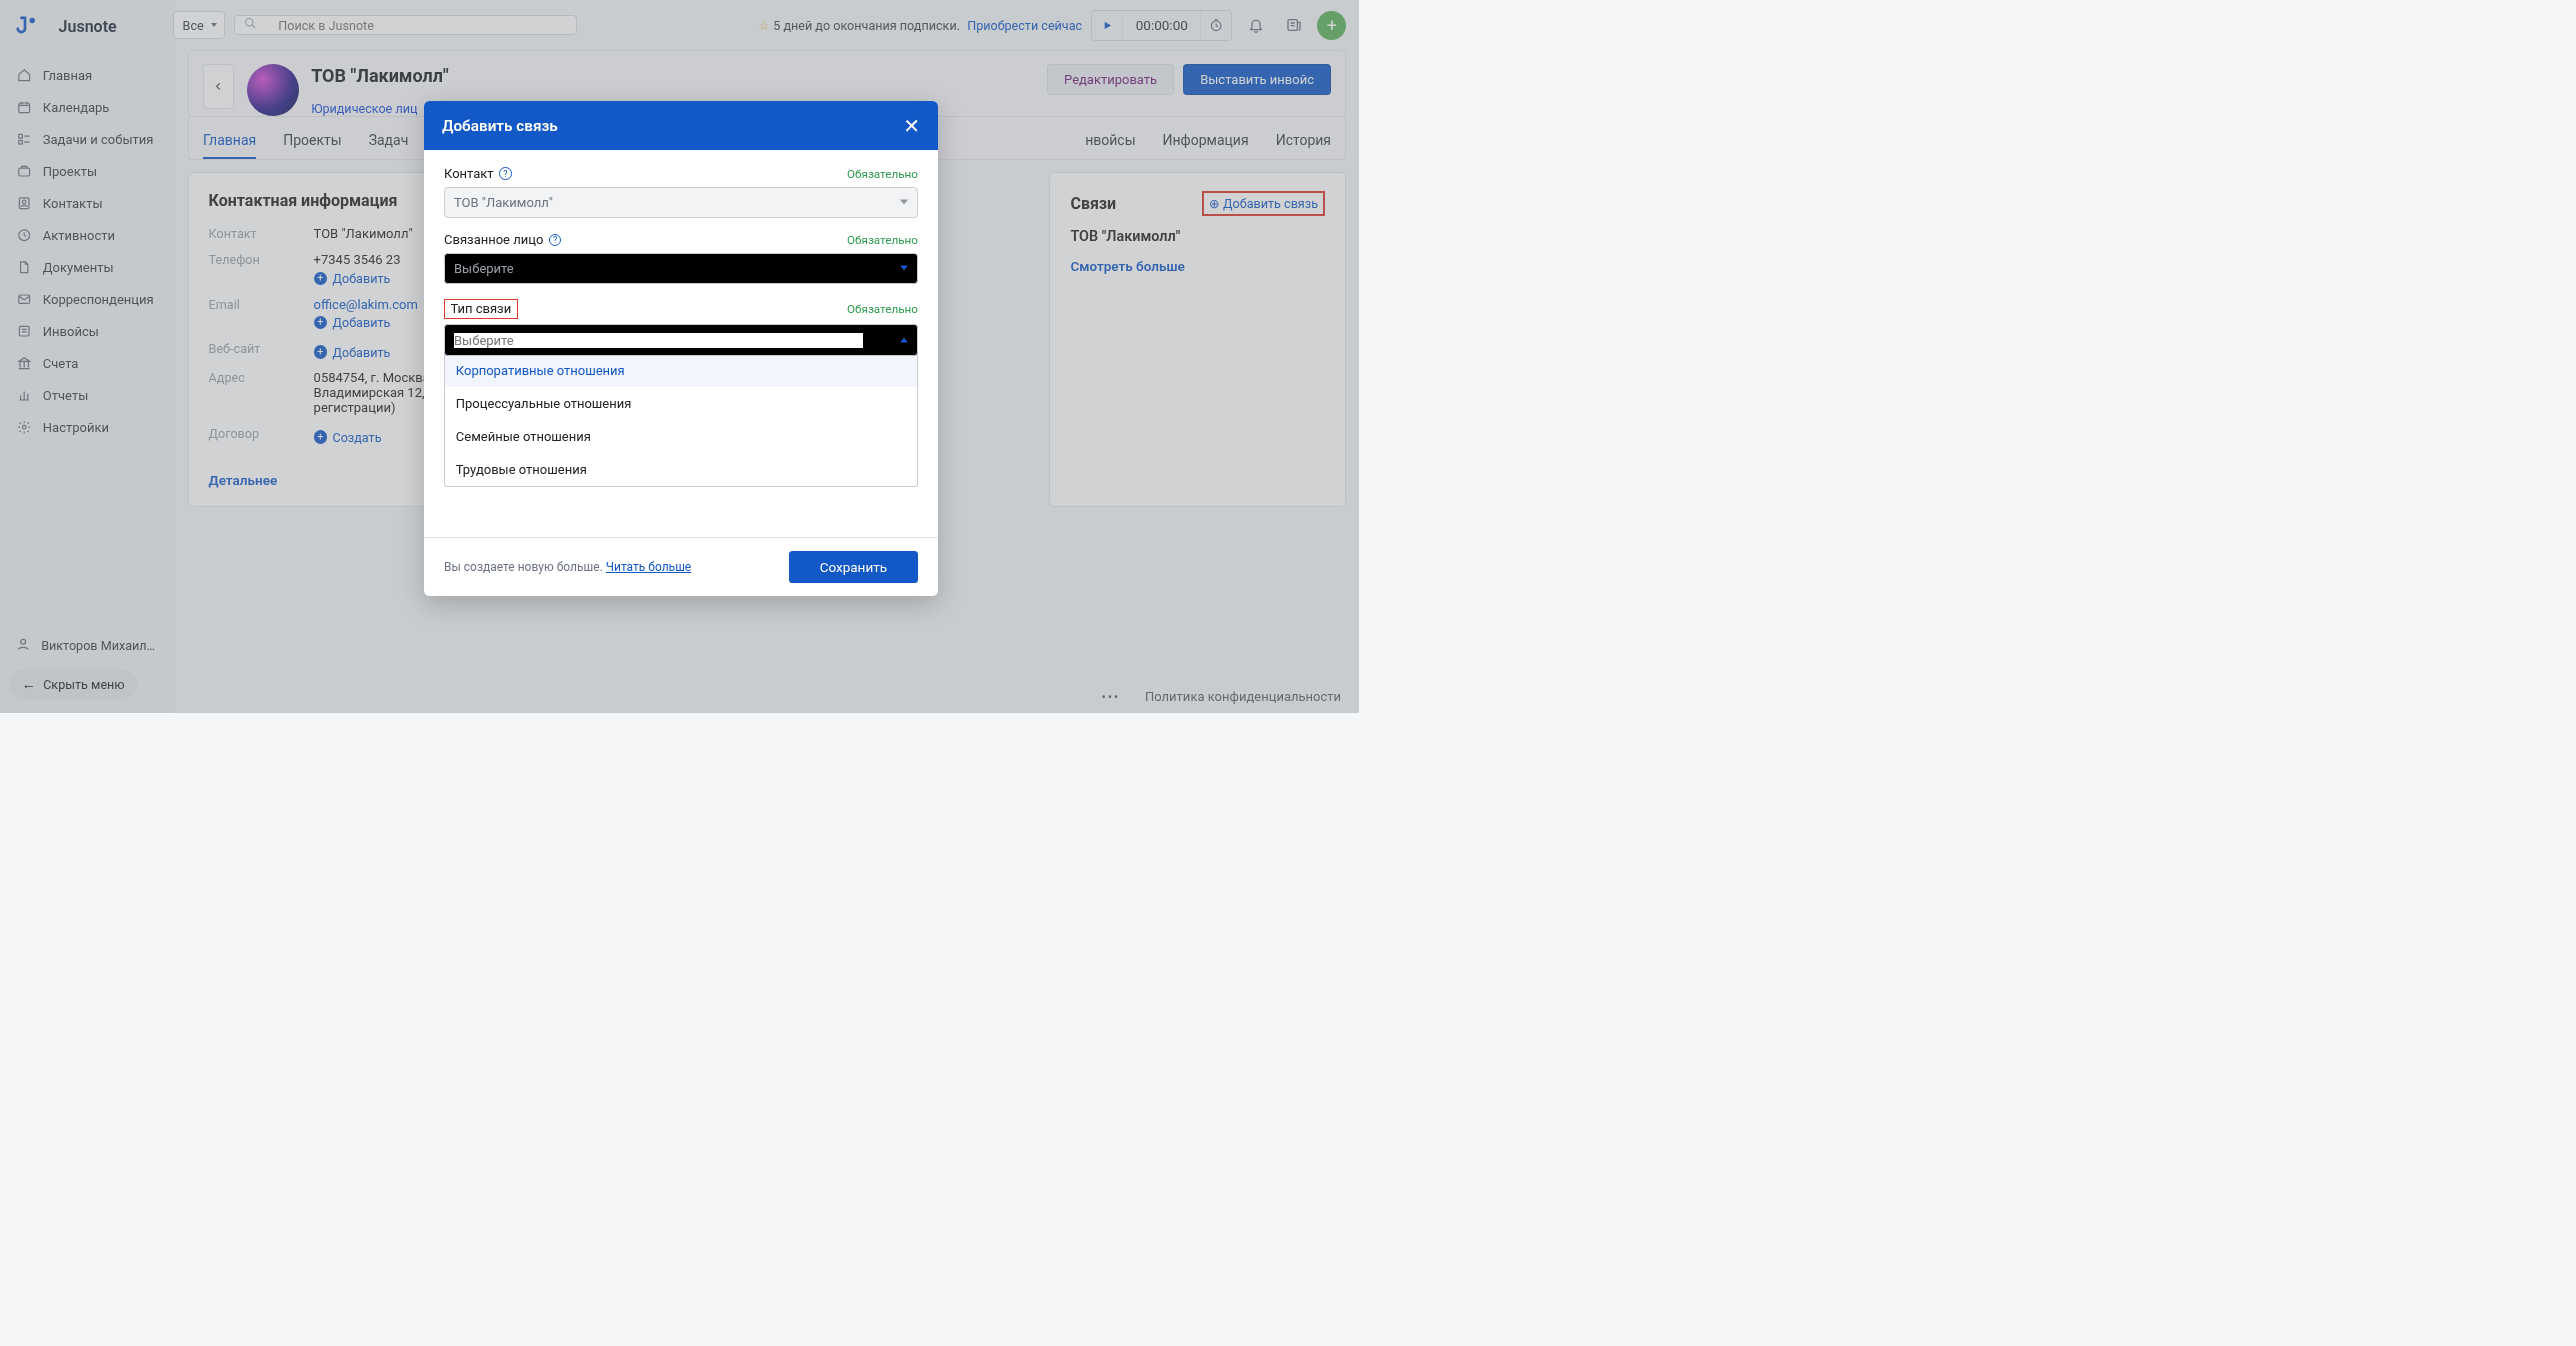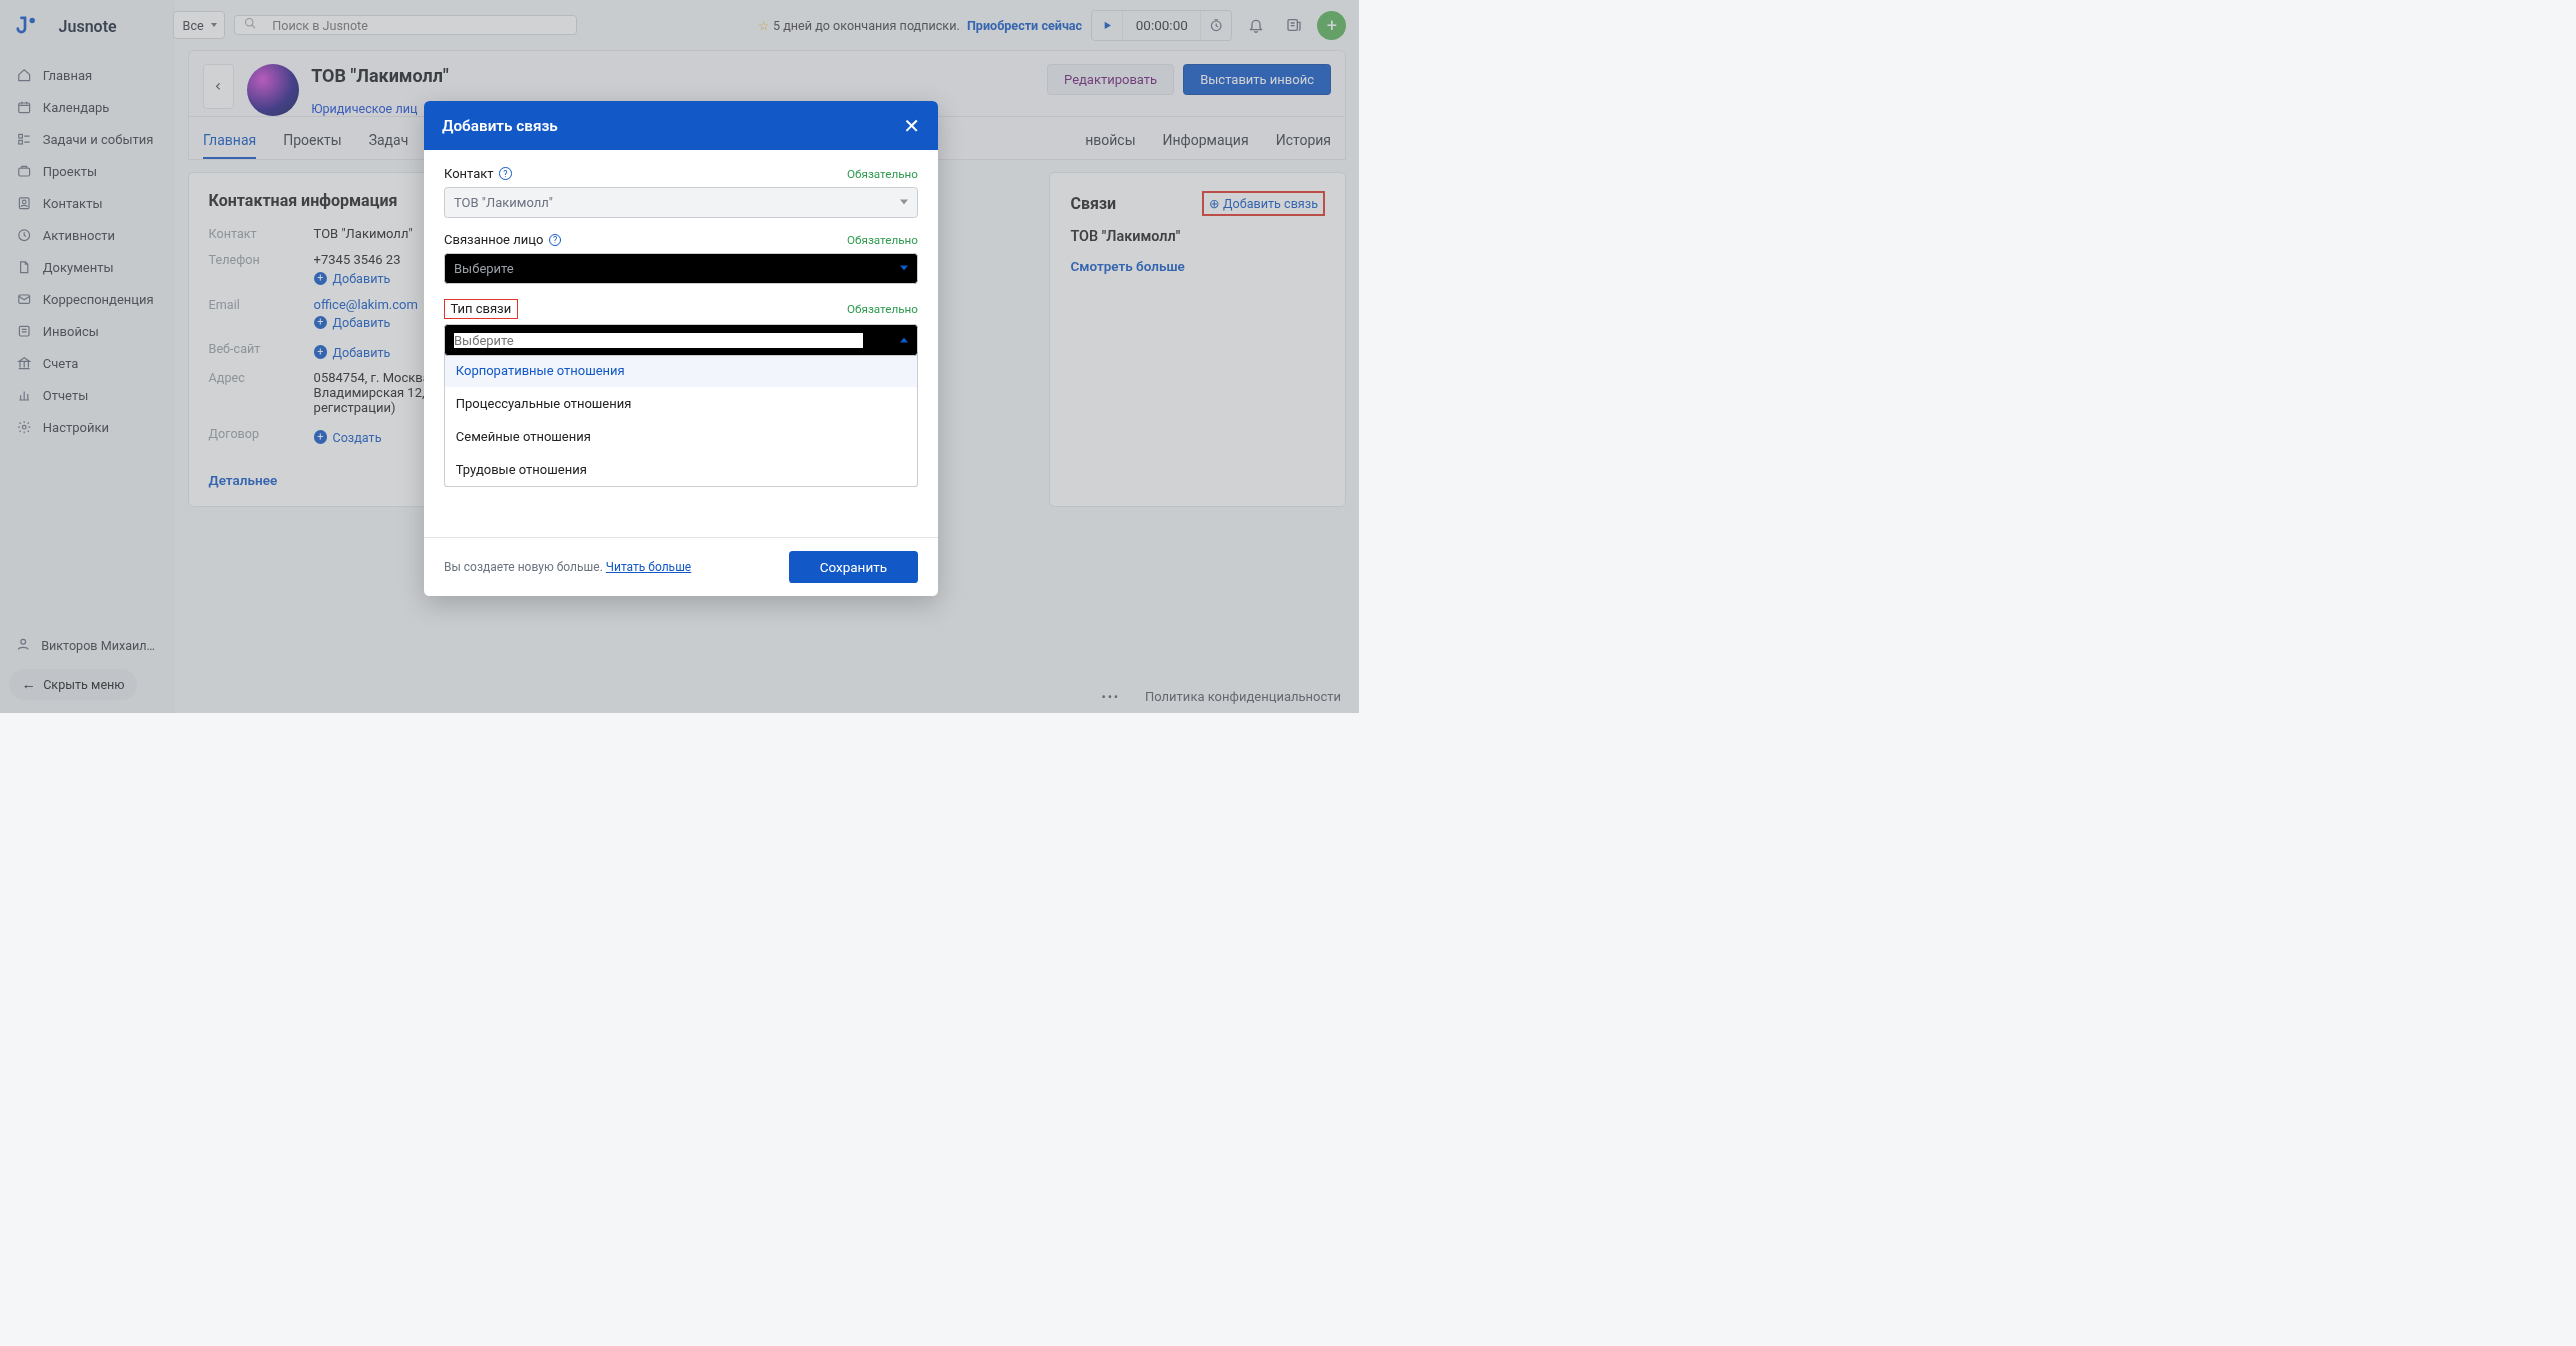--- a/index.html
+++ b/index.html
@@ -16,26 +16,26 @@
 .nav-item .lbl { font-size: 13px; white-space: nowrap; overflow: hidden; text-overflow: ellipsis; }
 .user-row { display: flex; align-items: center; gap: 10.8px; padding: 9px 16px; color: #3a3f45; }
 .hide-menu { margin: 5.4px 9px 12.6px 9px; background: #e7e8eb; border-radius: 16px; padding: 7.2px 12.6px; display: flex; align-items: center; gap: 7.2px; cursor: pointer; width: fit-content; }
 .hide-menu .arr { font-size: 14.4px; }
 .hide-menu .lbl { font-size: 12.6px; }
 
 
 .topbar { position: absolute; left: 160px; top: 0; right: 0; height: 50px; display: flex; align-items: center; padding: 0 12.6px; gap: 9px; }
 .filter-pill { border: 0.9px solid #d6d8dc; background: #fff; border-radius: 3.6px; padding: 5.4px 20px 5.4px 9px; font-size: 12.6px; position: relative; color: #3a3f45; }
 .filter-pill::after { content: ""; position: absolute; right: 7.2px; top: 50%; transform: translateY(-50%); border-left: 3.6px solid transparent; border-right: 3.6px solid transparent; border-top: 4.5px solid #6b7280; }
-.search-box { flex: 0 0 343px; display: flex; align-items: center; border: 0.9px solid #d6d8dc; background: #fff; border-radius: 3.6px; padding: 1px 9px; color: #9aa0a8; gap: 16px; }
+.search-box { flex: 0 0 343px; display: flex; align-items: center; border: 0.9px solid #d6d8dc; background: #fff; border-radius: 3.6px; padding: 1px 9px; color: #9aa0a8; gap: 22px; }
 .search-box input { border: none; outline: none; font-size: 12.6px; color: #222; width: 100%; }
 .top-spacer { flex: 1; }
 .trial-text { color: #444; font-size: 12.6px; display: flex; align-items: center; gap: 3.6px; }
 .trial-text .star { color: #f2b23e; }
-.trial-text .buy { color: #1258c7; font-weight: 700; margin-left: 3.6px; }
+.trial-text .buy { color: #1258c7; font-weight: 400; margin-left: 3.6px; }
 .timer-box { display: flex; align-items: center; border: 0.9px solid #d6d8dc; border-radius: 3.6px; overflow: hidden; }
 .timer-play { width: 31px; height: 29px; display: flex; align-items: center; justify-content: center; color: #1258c7; border-right: 0.9px solid #e5e7eb; }
 .timer-val { padding: 0 12.6px; font-size: 13.5px; color: #333; }
 .timer-clock { width: 31px; height: 29px; display: flex; align-items: center; justify-content: center; color: #6b7280; border-left: 0.9px solid #e5e7eb; }
 .top-ic { width: 29px; height: 29px; display: flex; align-items: center; justify-content: center; color: #6b7280; }
 .add-btn { width: 29px; height: 29px; border-radius: 50%; background: #5bb35b; color: #fff; display: flex; align-items: center; justify-content: center; font-size: 18px; }
 
 
 .main { position: absolute; left: 175px; top: 50px; right: 0; bottom: 0; padding: 0 12.6px 36px 12.6px; }
 .header-card { background: #f7f8fa; border: 0.9px solid #e3e4e7; border-radius: 5.4px 5.4px 0 0; padding: 12.6px 14.4px 0 14.4px; display: flex; align-items: flex-start; gap: 12.6px; position: relative; }

